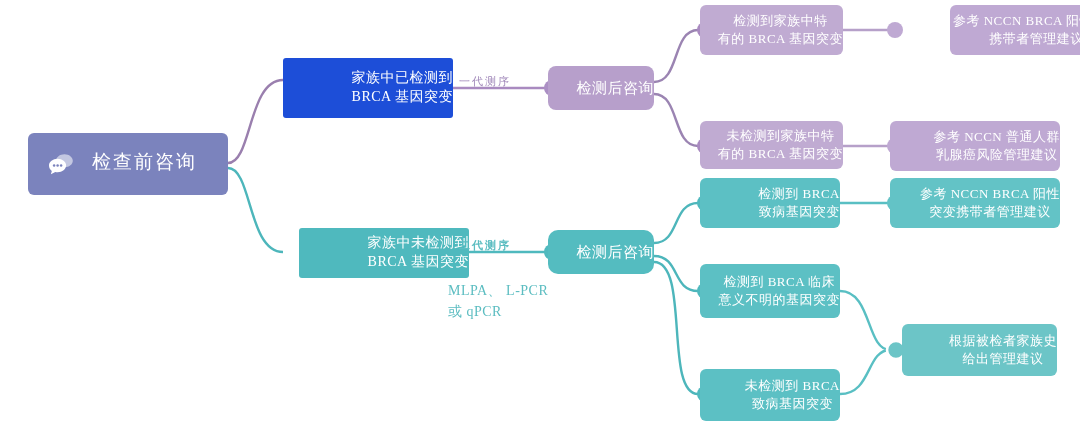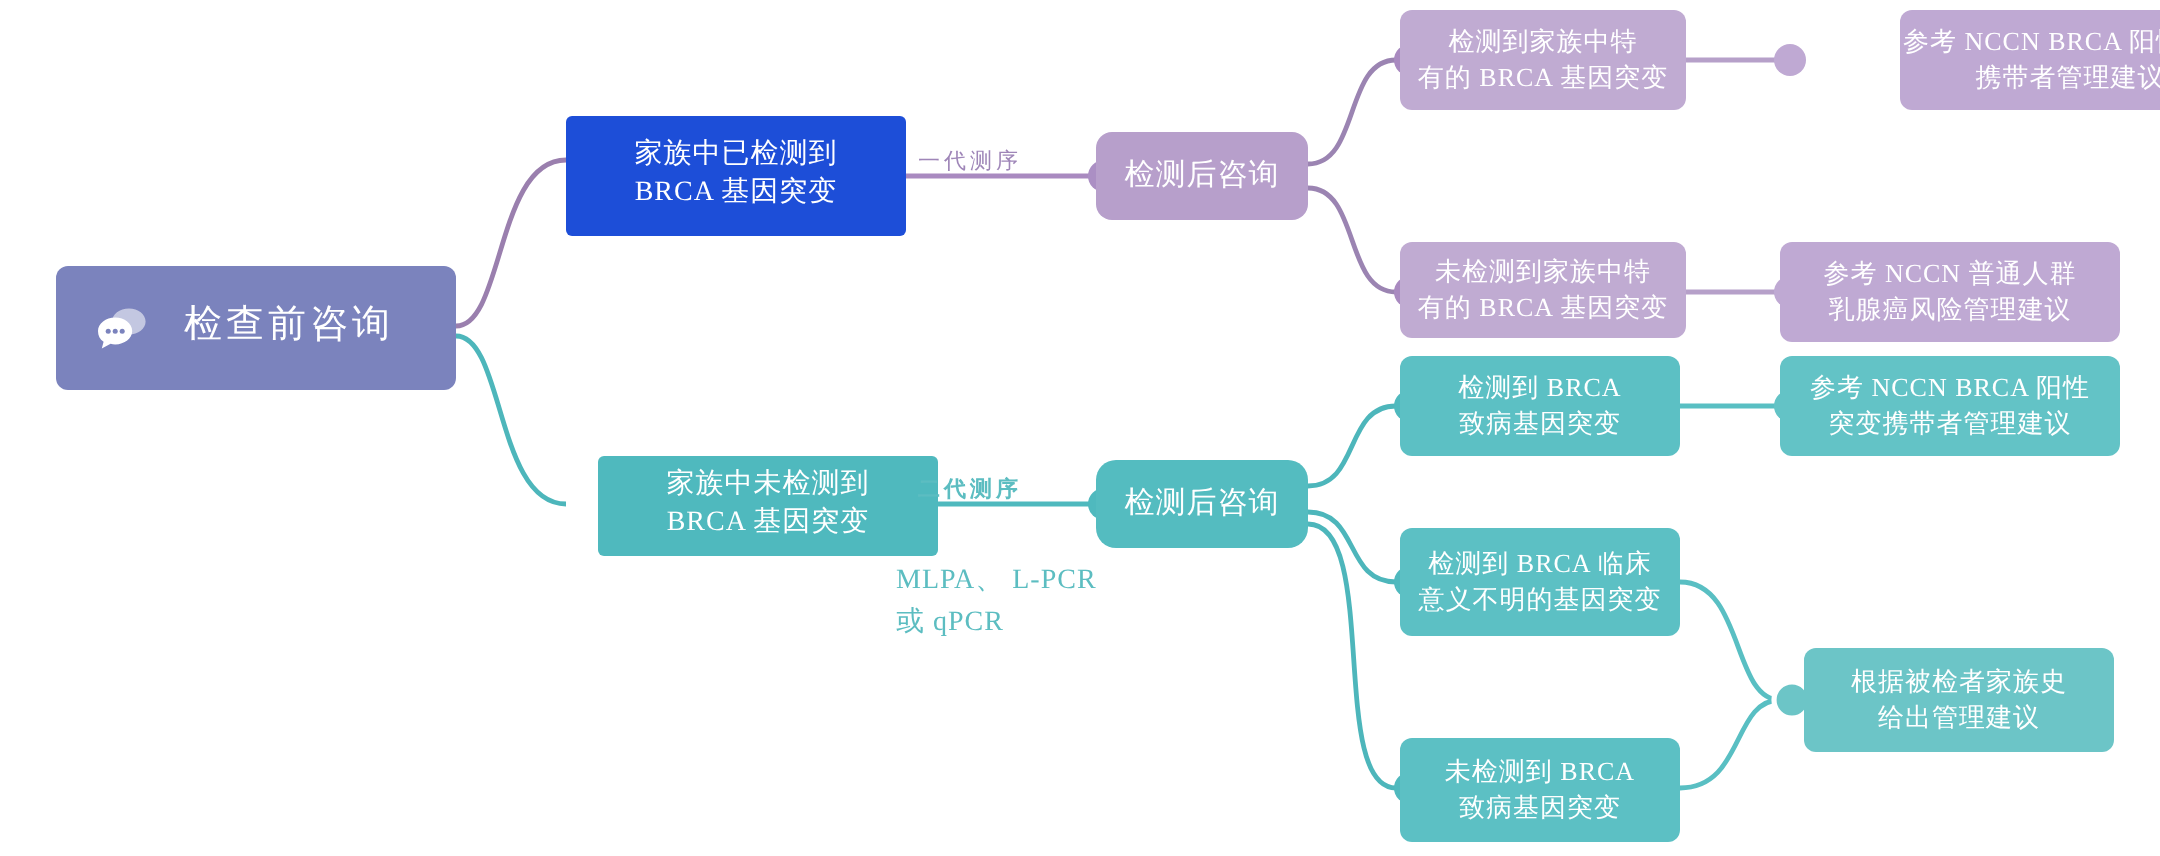--- a/index.html
+++ b/index.html
@@ -21,21 +21,21 @@
     top: 0;
     width: 1080px;
     height: 428px;
     pointer-events: none;
   }
   .node {
     position: absolute;
     box-sizing: border-box;
     display: flex;
     align-items: center;
-    justify-content: center;
+    justify-content: flex-end;
     text-align: center;
     color: #ffffff;
     line-height: 1.35;
     letter-spacing: .5px;
   }
   .node .txt {
     display: block;
     white-space: pre-line;
   }
   

